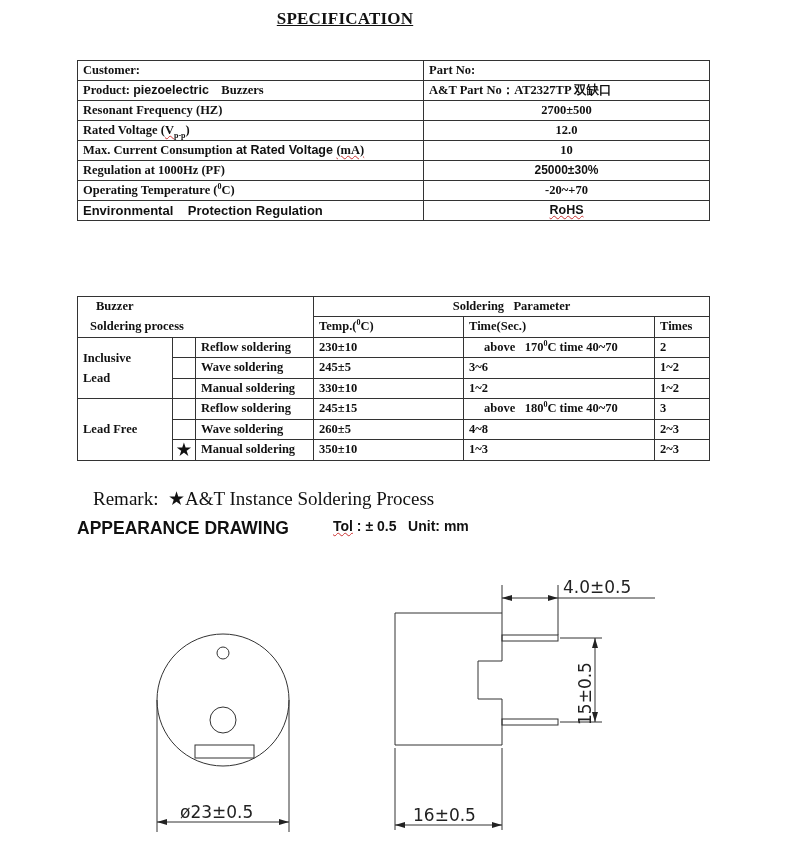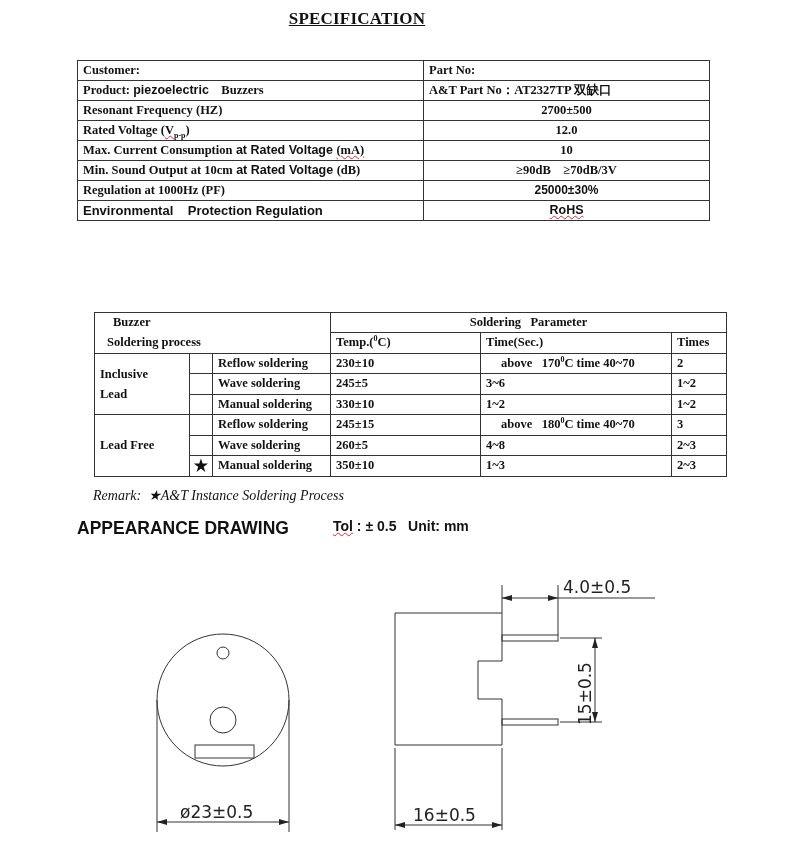--- a/index.html
+++ b/index.html
@@ -1,34 +1,34 @@
 <!DOCTYPE html>
 <html><head>
 <meta charset="utf-8">
 <style>
   html, body { margin: 0; padding: 0; background: #ffffff; }
   body { width: 790px; height: 849px; position: relative; overflow: hidden;
          font-family: "Liberation Serif", serif; color: #111; }
   .abs { position: absolute; }
-  .title { left: 12px; width: 690px; top: 9px; text-align: center; font-weight: bold;
+  .title { left: 0; width: 690px; top: 9px; text-align: center; font-weight: bold;
            font-size: 17px; text-decoration: underline; letter-spacing: 0.2px; }
   table.spec { position: absolute; left: 77px; top: 60px; width: 632px;
                border-collapse: collapse; table-layout: fixed; font-size: 12.5px; }
   table.spec td { border: 1.3px solid #333; padding: 0 5px; height: 19px; line-height: 19px;
                   white-space: nowrap; overflow: hidden; font-weight: bold; margin-left: 16px; }
   .c { text-align: center; }
   .sans { font-family: "Liberation Sans", sans-serif; }
   .sq { text-decoration: underline wavy #c33; text-decoration-thickness: 1px; }
   sub, sup { font-size: 8px; line-height: 0; }
-  table.sold { position: absolute; left: 77px; top: 312px; width: 632px;
-               border-collapse: collapse; table-layout: fixed; font-size: 12.5px; margin-left: 17px; }
+  table.sold { position: absolute; left: 77px; top: 296px; width: 632px;
+               border-collapse: collapse; table-layout: fixed; font-size: 12.5px; }
   table.sold td { border: 1.3px solid #333; padding: 0 5px; height: 19px; line-height: 19px;
                   white-space: nowrap; overflow: hidden; font-weight: bold; }
   table.sold tr.r td { height: 19.5px; }
-  .remark { left: 93px; top: 487px; font-size: 14px; font-style: italic; }
+  .remark { left: 93px; top: 487px; font-size: 19px; }
   .app { left: 77px; top: 518px; font-family: "Liberation Sans", sans-serif; font-weight: bold; font-size: 17.5px; }
   .tol { left: 333px; top: 518px; font-family: "Liberation Sans", sans-serif; font-weight: bold; font-size: 14px; text-align: center; }
   svg.draw { position: absolute; left: 0; top: 560px; }
   .dim { font-family: "DejaVu Sans", sans-serif; font-size: 17px; fill: #222; }
 </style>
 </head>
 <body>
 
 <div class="abs title">SPECIFICATION</div>
 
@@ -52,26 +52,26 @@
   </tr>
   <tr>
     <td><span>Rated Voltage (</span><span class="sq"><span>V</span><sub>p-p</sub></span><span>)</span></td>
     <td class="c">12.0</td>
   </tr>
   <tr>
     <td><span>Max. Current Consumption</span><span class="sans"> at Rated Voltage </span><span class="sq">(mA)</span></td>
     <td class="c">10</td>
   </tr>
   <tr>
-    <td><span>Min. Sound Output at 10cm</span><span class="sans"> at Rated Voltage </span><span>(dB)</span></td>
-    <td class="c"><span>≥90dB</span>&nbsp;&nbsp;&nbsp;&nbsp;<span>≥70dB/3V</span></td>
+    <td>Regulation at 1000Hz (PF)</td>
+    <td class="c sans" style="font-size:12px">25000±30%</td>
   </tr>
   <tr>
-    <td>Regulation at 1000Hz (PF)</td>
-    <td class="c sans" style="font-size:12px">25000±30%</td>
+    <td><span>Operating Temperature (</span><sup>0</sup><span>C)</span></td>
+    <td class="c">-20~+70</td>
   </tr>
   <tr>
     <td class="sans" style="font-size:13px"><span>Environmental</span>&nbsp;&nbsp;&nbsp;&nbsp;<span>Protection Regulation</span></td>
     <td class="c sans" style="font-size:12.5px"><span class="sq">RoHS</span></td>
   </tr>
 </tbody>
   </table>
 
 <table class="sold">
   <colgroup>

